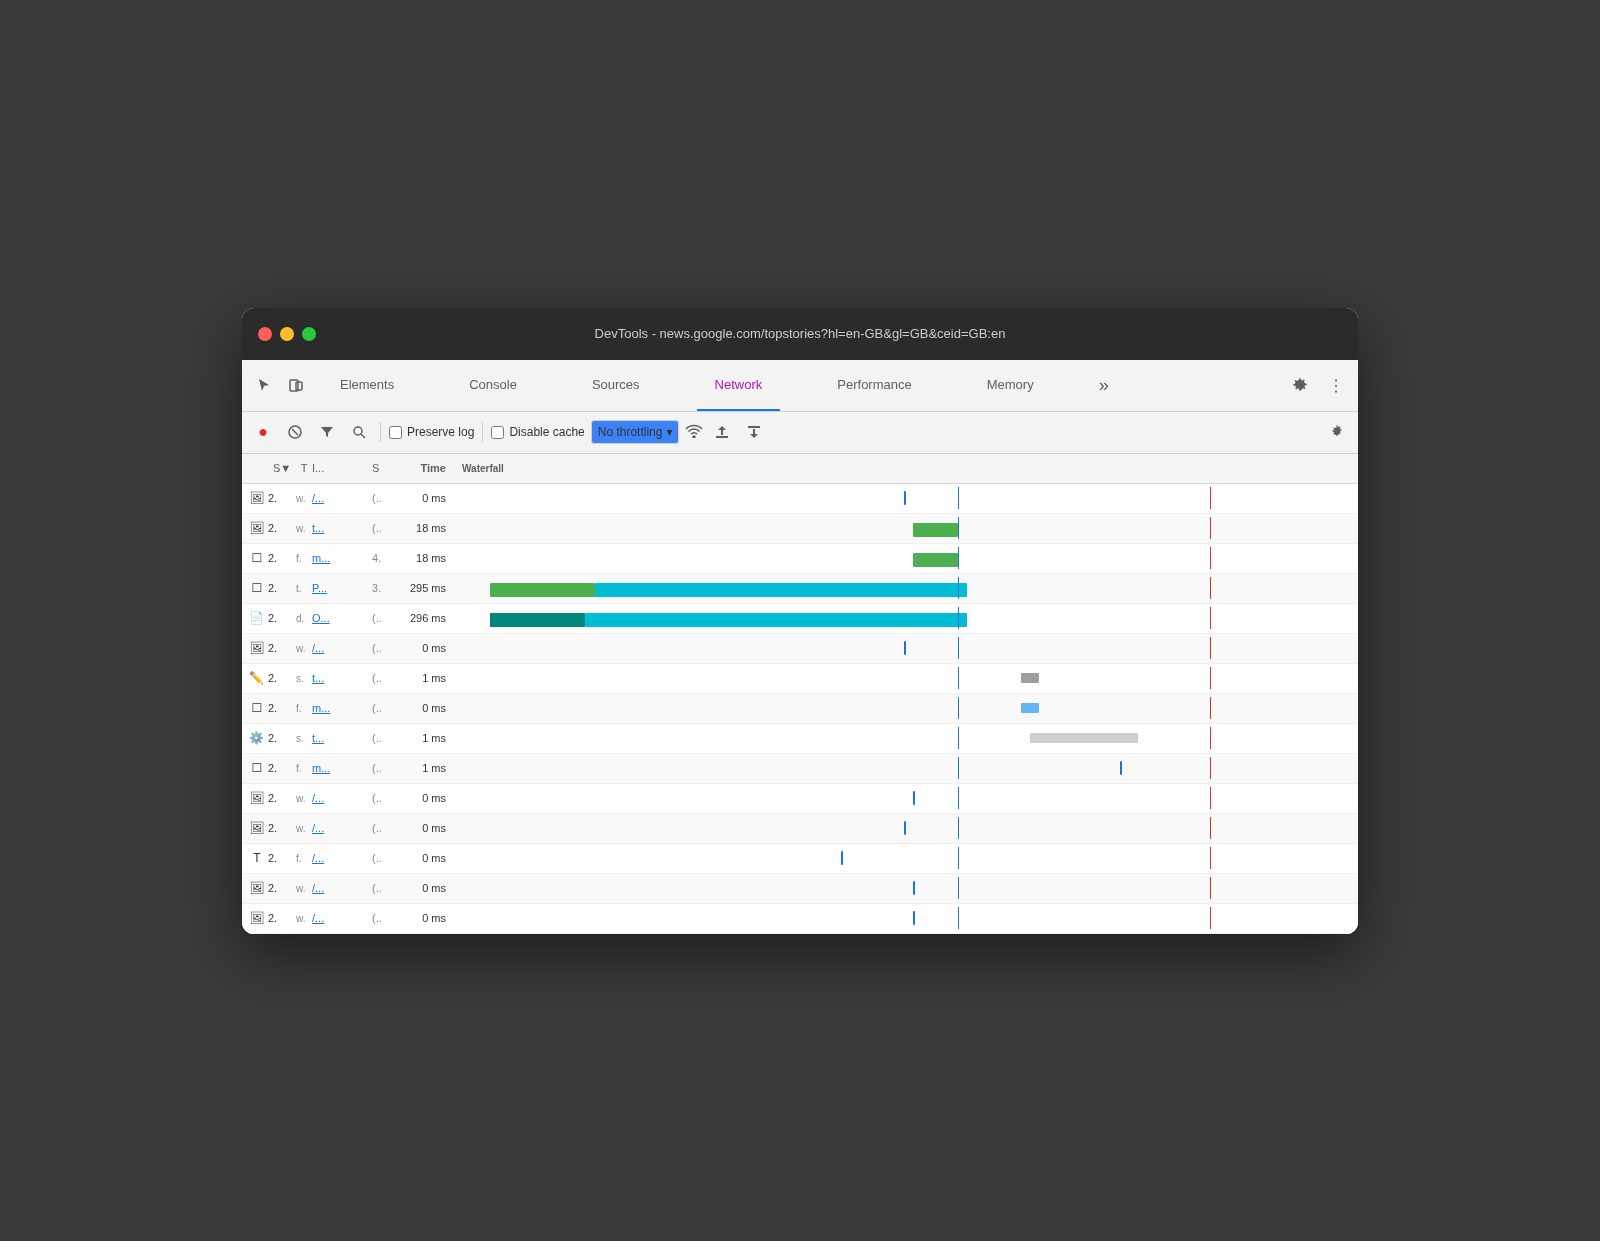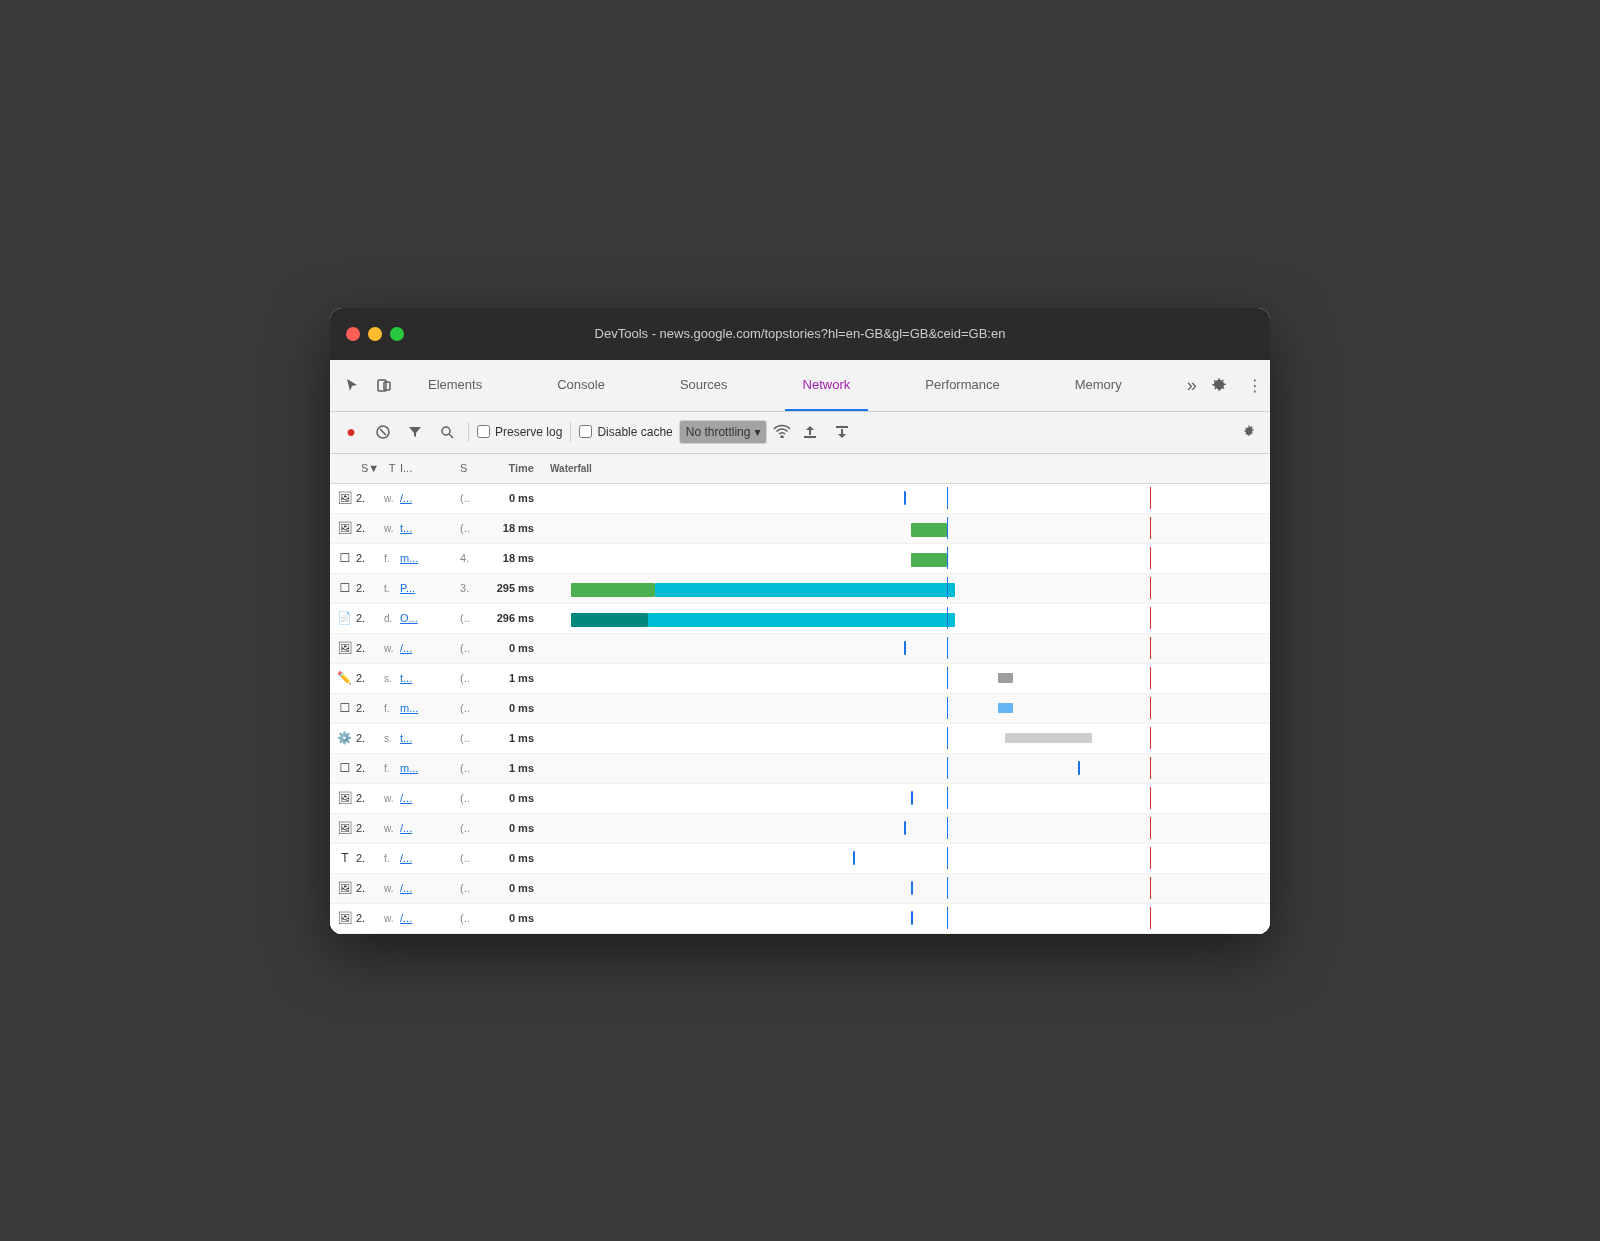--- a/index.html
+++ b/index.html
@@ -5,21 +5,21 @@
     * { box-sizing: border-box; margin: 0; padding: 0; }
     body {
       background: #3a3a3a;
       display: flex;
       justify-content: center;
       align-items: center;
       min-height: 100vh;
       font-family: -apple-system, BlinkMacSystemFont, 'Helvetica Neue', Arial, sans-serif;
     }
     .window {
-      width: 940px;
+      width: 1116px;
       background: #f0f0f0;
       border-radius: 12px;
       overflow: hidden;
       box-shadow: 0 20px 60px rgba(0,0,0,0.5);
     }
     .title-bar {
       background: #2b2b2b;
       height: 52px;
       display: flex;
       align-items: center;
@@ -153,39 +153,39 @@
     }
     .toolbar-btn.record { color: #d93025; font-size: 16px; }
     .toolbar-divider {
       width: 1px;
       height: 20px;
       background: #d0d0d0;
       margin: 0 2px;
     }
     .toolbar-checkbox {
       display: flex;
-      align-items: flex-start;
+      align-items: flex-end;
       gap: 5px;
       font-size: 12px;
       color: #333;
       cursor: pointer;
       white-space: nowrap;
     }
     .toolbar-checkbox input { cursor: pointer; }
     .throttle-select {
       display: flex;
       align-items: flex-start;
       gap: 4px;
       font-size: 12px;
       color: #333;
       cursor: pointer;
       padding: 4px 6px;
       border: 1px solid #d0d0d0;
       border-radius: 3px;
-      background: #a3a3a3;
+      background: #3b82f6;
     }
     .wifi-icon { font-size: 14px; color: #5f5f5f; }
     
     .col-headers {
       display: flex;
       background: #f5f5f5;
       border-bottom: 1px solid #d8d8d8;
       height: 30px;
       align-items: center;
       font-size: 11px;
@@ -229,21 +229,21 @@
       display: flex;
       align-items: center;
       justify-content: center;
       font-size: 12px;
       flex-shrink: 0;
     }
     .row-status { width: 28px; font-size: 11px; color: #333; }
     .row-type { width: 16px; font-size: 10px; color: #888; }
     .row-name { width: 60px; overflow: hidden; text-overflow: ellipsis; white-space: nowrap; font-size: 11px; color: #1a73e8; text-decoration: underline; }
     .row-size { width: 24px; font-size: 11px; color: #888; overflow: hidden; }
-    .row-time { width: 58px; text-align: right; padding-right: 8px; font-size: 11px; font-weight: 700; }
+    .row-time { width: 58px; text-align: right; padding-right: 8px; font-size: 11px; font-weight: 400; }
     .row-waterfall {
       flex: 1;
       height: 22px;
       position: relative;
       overflow: hidden;
     }
     
     .wf-bar {
       position: absolute;
       height: 10px;

